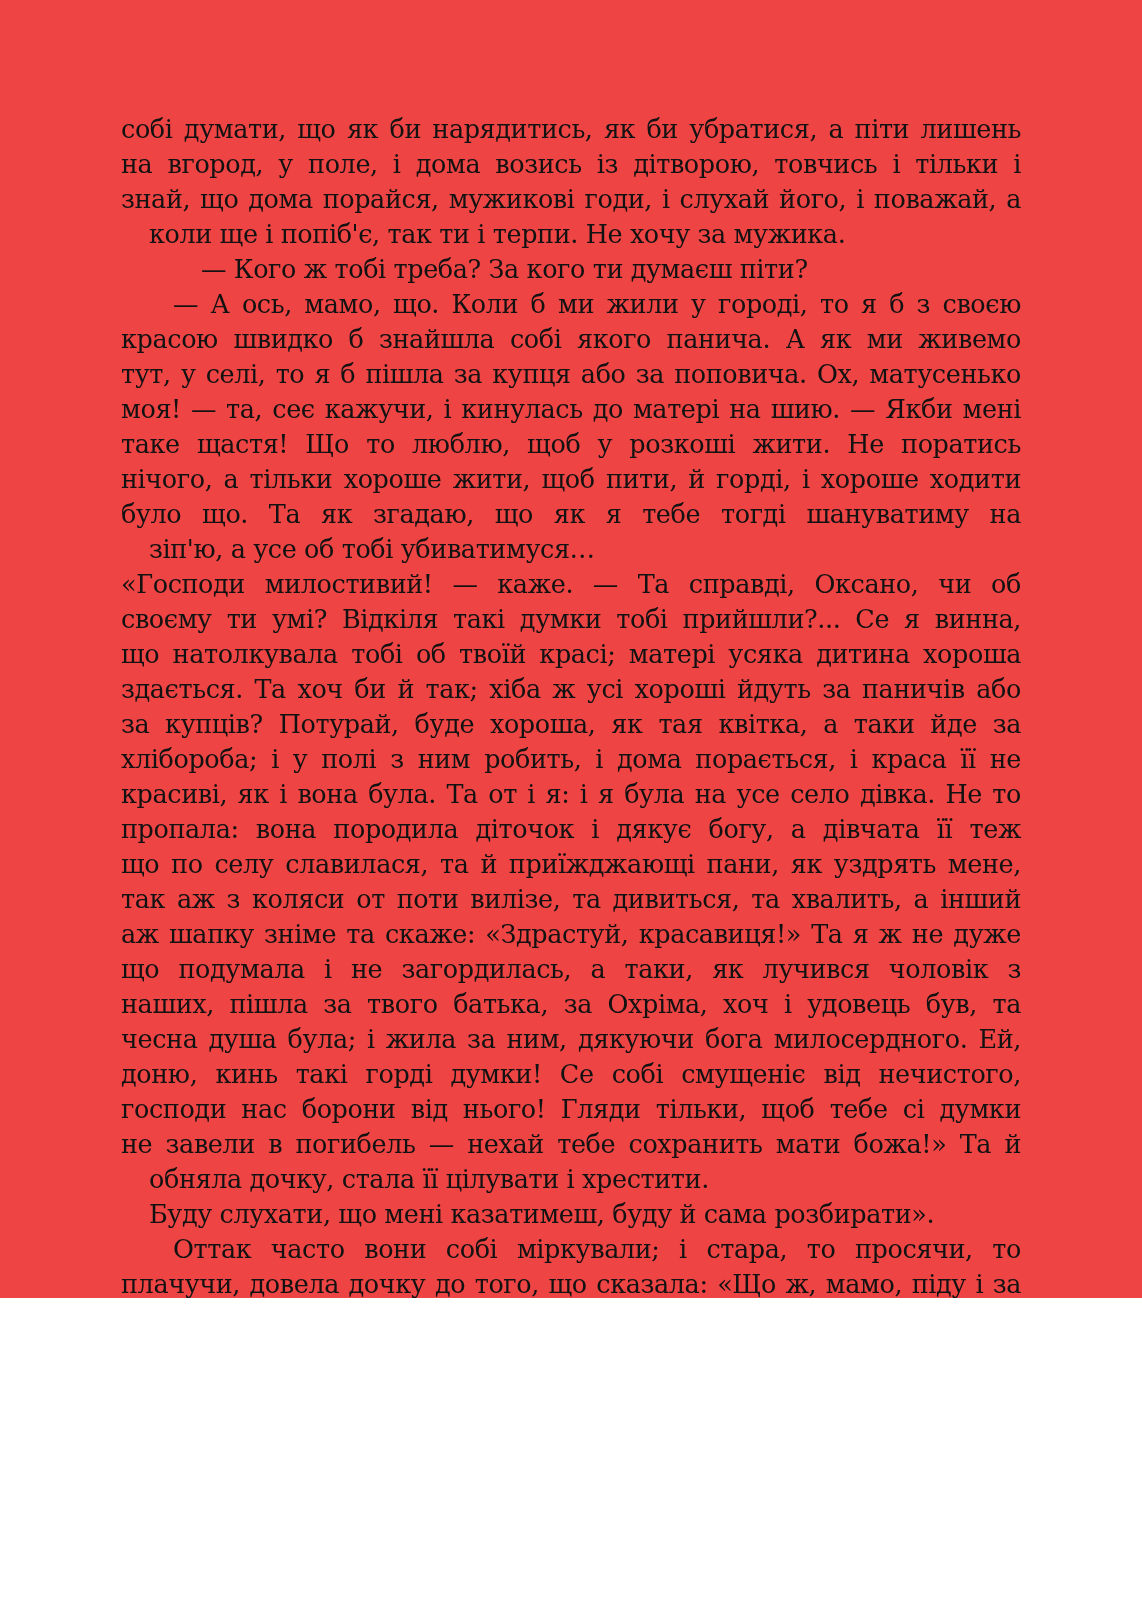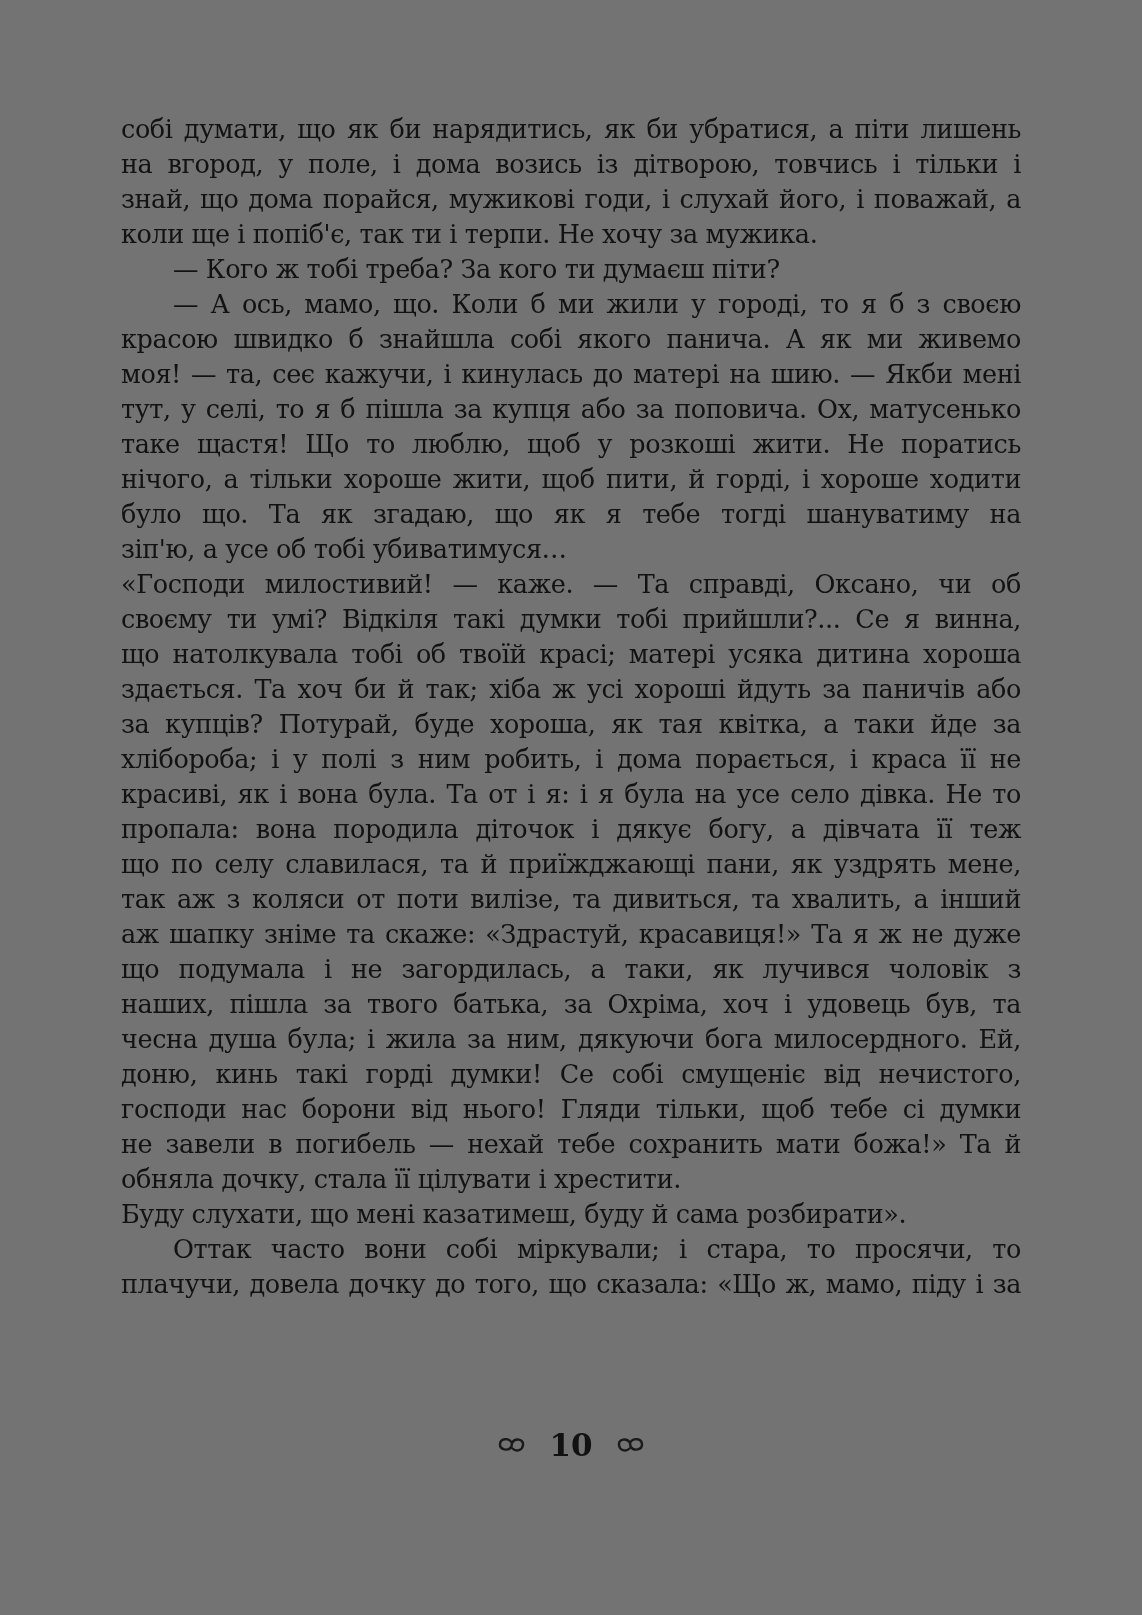--- a/index.html
+++ b/index.html
@@ -1,20 +1,20 @@
 <!DOCTYPE html>
 <html><head>
 <meta charset="utf-8">
 <style>
   html, body { margin: 0; padding: 0; background: #ffffff; }
   .page {
     position: relative;
     width: 1142px;
-    height: 1615px;
-    background: #737373;
+    height: 1298px;
+    background: #ef4444;
     color: #121212;
     font-family: "DejaVu Serif", "Liberation Serif", serif;
     overflow: hidden;
   }
   .text-block {
     position: absolute;
     left: 121px;
     top: 112px;
     width: 900px;
   }
@@ -22,21 +22,21 @@
   .line {
     font-size: 25.5px;
     line-height: 35px;
     height: 35px;
     letter-spacing: -0.4px;
     text-align: justify;
     text-align-last: justify;
     white-space: nowrap;
     color: #121212;
   }
-  .line.flush { text-align-last: left; }
+  .line.flush { text-align-last: left; margin-left: 28px; }
   .line.indent { text-indent: 52px; }
   .footer {
     position: absolute;
     left: 0;
     top: 1430px;
     width: 100%;
     display: flex;
     justify-content: center;
     align-items: center;
     gap: 22px;
@@ -62,22 +62,22 @@
         <div class="line">на вгород, у поле, і дома возись із дітворою, товчись і тільки і</div>
         <div class="line">знай, що дома порайся, мужикові годи, і слухай його, і поважай, а</div>
         <div class="line flush">коли ще і попіб'є, так ти і терпи. Не хочу за мужика.</div>
       </div>
       <div class="paragraph">
         <div class="line indent flush">— Кого ж тобі треба? За кого ти думаєш піти?</div>
       </div>
       <div class="paragraph">
         <div class="line indent">— А ось, мамо, що. Коли б ми жили у городі, то я б з своєю</div>
         <div class="line">красою швидко б знайшла собі якого панича. А як ми живемо</div>
+        <div class="line">тут, у селі, то я б пішла за купця або за поповича. Ох, матусенько</div>
         <div class="line">моя! — та, сеє кажучи, і кинулась до матері на шию. — Якби мені</div>
-        <div class="line">тут, у селі, то я б пішла за купця або за поповича. Ох, матусенько</div>
         <div class="line">таке щастя! Що то люблю, щоб у розкоші жити. Не поратись</div>
         <div class="line">нічого, а тільки хороше жити, щоб пити, й горді, і хороше ходити</div>
         <div class="line">було що. Та як згадаю, що як я тебе тогді шануватиму на</div>
         <div class="line flush">зіп'ю, а усе об тобі убиватимуся…</div>
       </div>
       <div class="paragraph">
         <div class="line">«Господи милостивий! — каже. — Та справді, Оксано, чи об</div>
         <div class="line">своєму ти умі? Відкіля такі думки тобі прийшли?... Се я винна,</div>
         <div class="line">що натолкувала тобі об твоїй красі; матері усяка дитина хороша</div>
         <div class="line">здається. Та хоч би й так; хіба ж усі хороші йдуть за паничів або</div>

